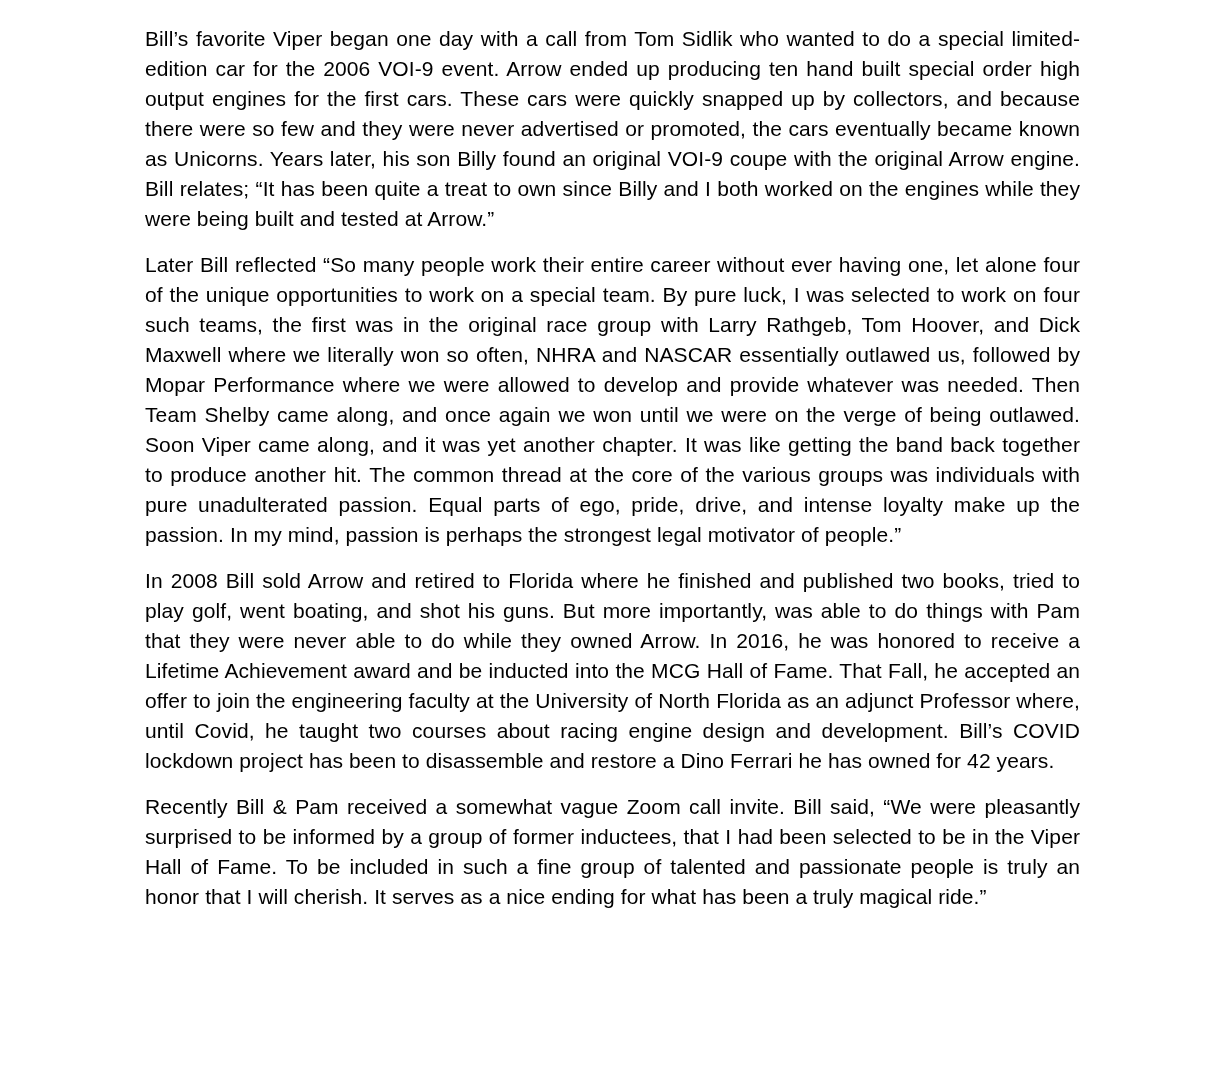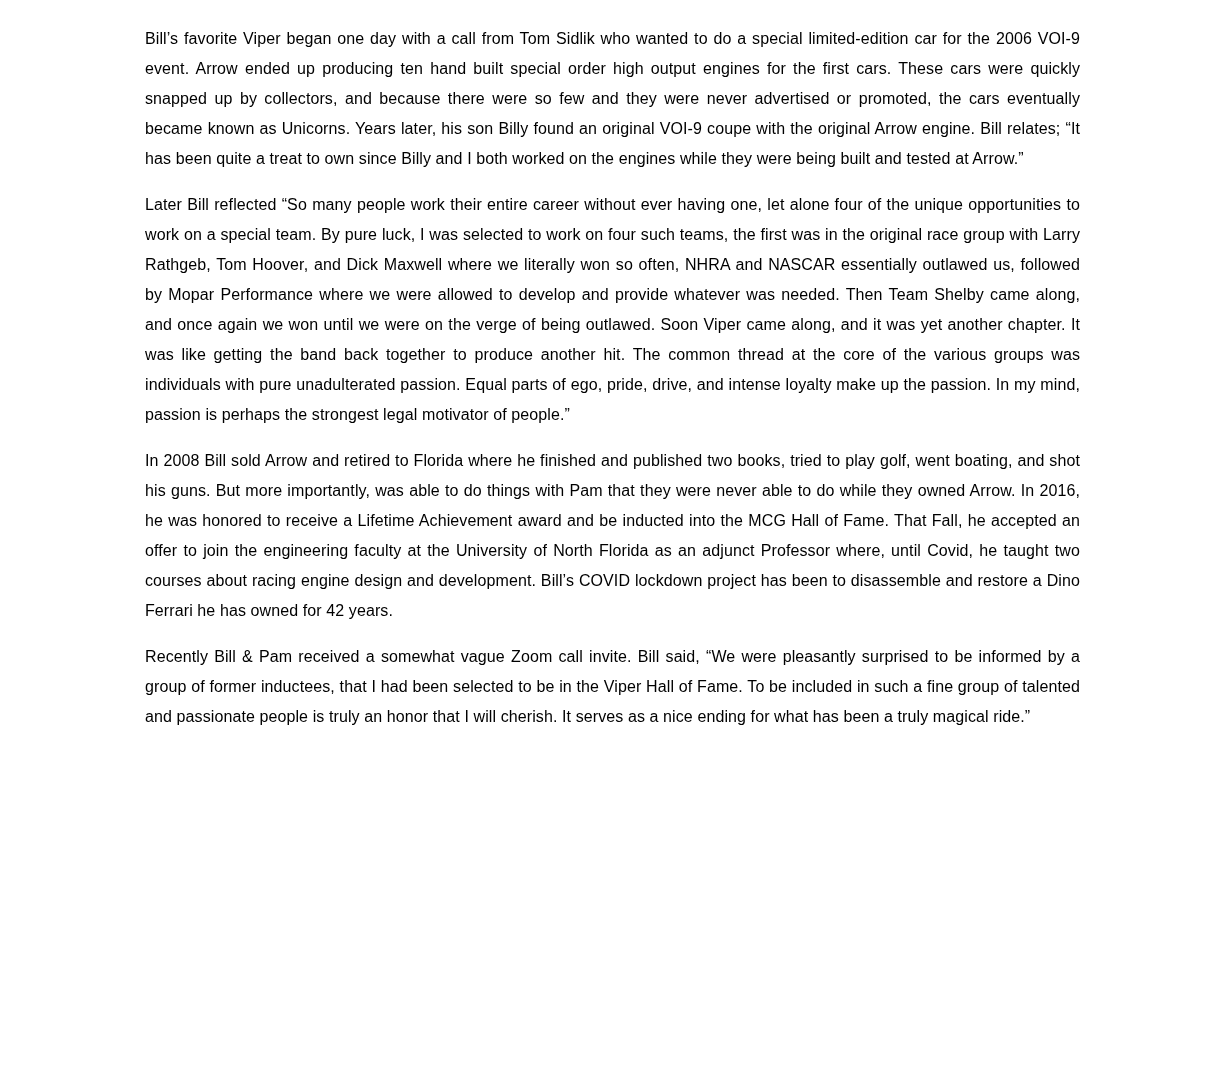--- a/index.html
+++ b/index.html
@@ -16,21 +16,21 @@
   }
   .page {
     box-sizing: border-box;
     width: 1224px;
     height: 1085px;
     padding: 24px 144px 20px 145px;
     background: #ffffff;
   }
   .doc-paragraph {
     margin: 0 0 16px 0;
-    font-size: 16px;
+    font-size: 21px;
     line-height: 30px;
     text-align: justify;
     text-justify: inter-word;
     color: #000000;
     letter-spacing: 0.1px;
   }
   .doc-paragraph:last-child {
     margin-bottom: 8px;
   }
 </style>

